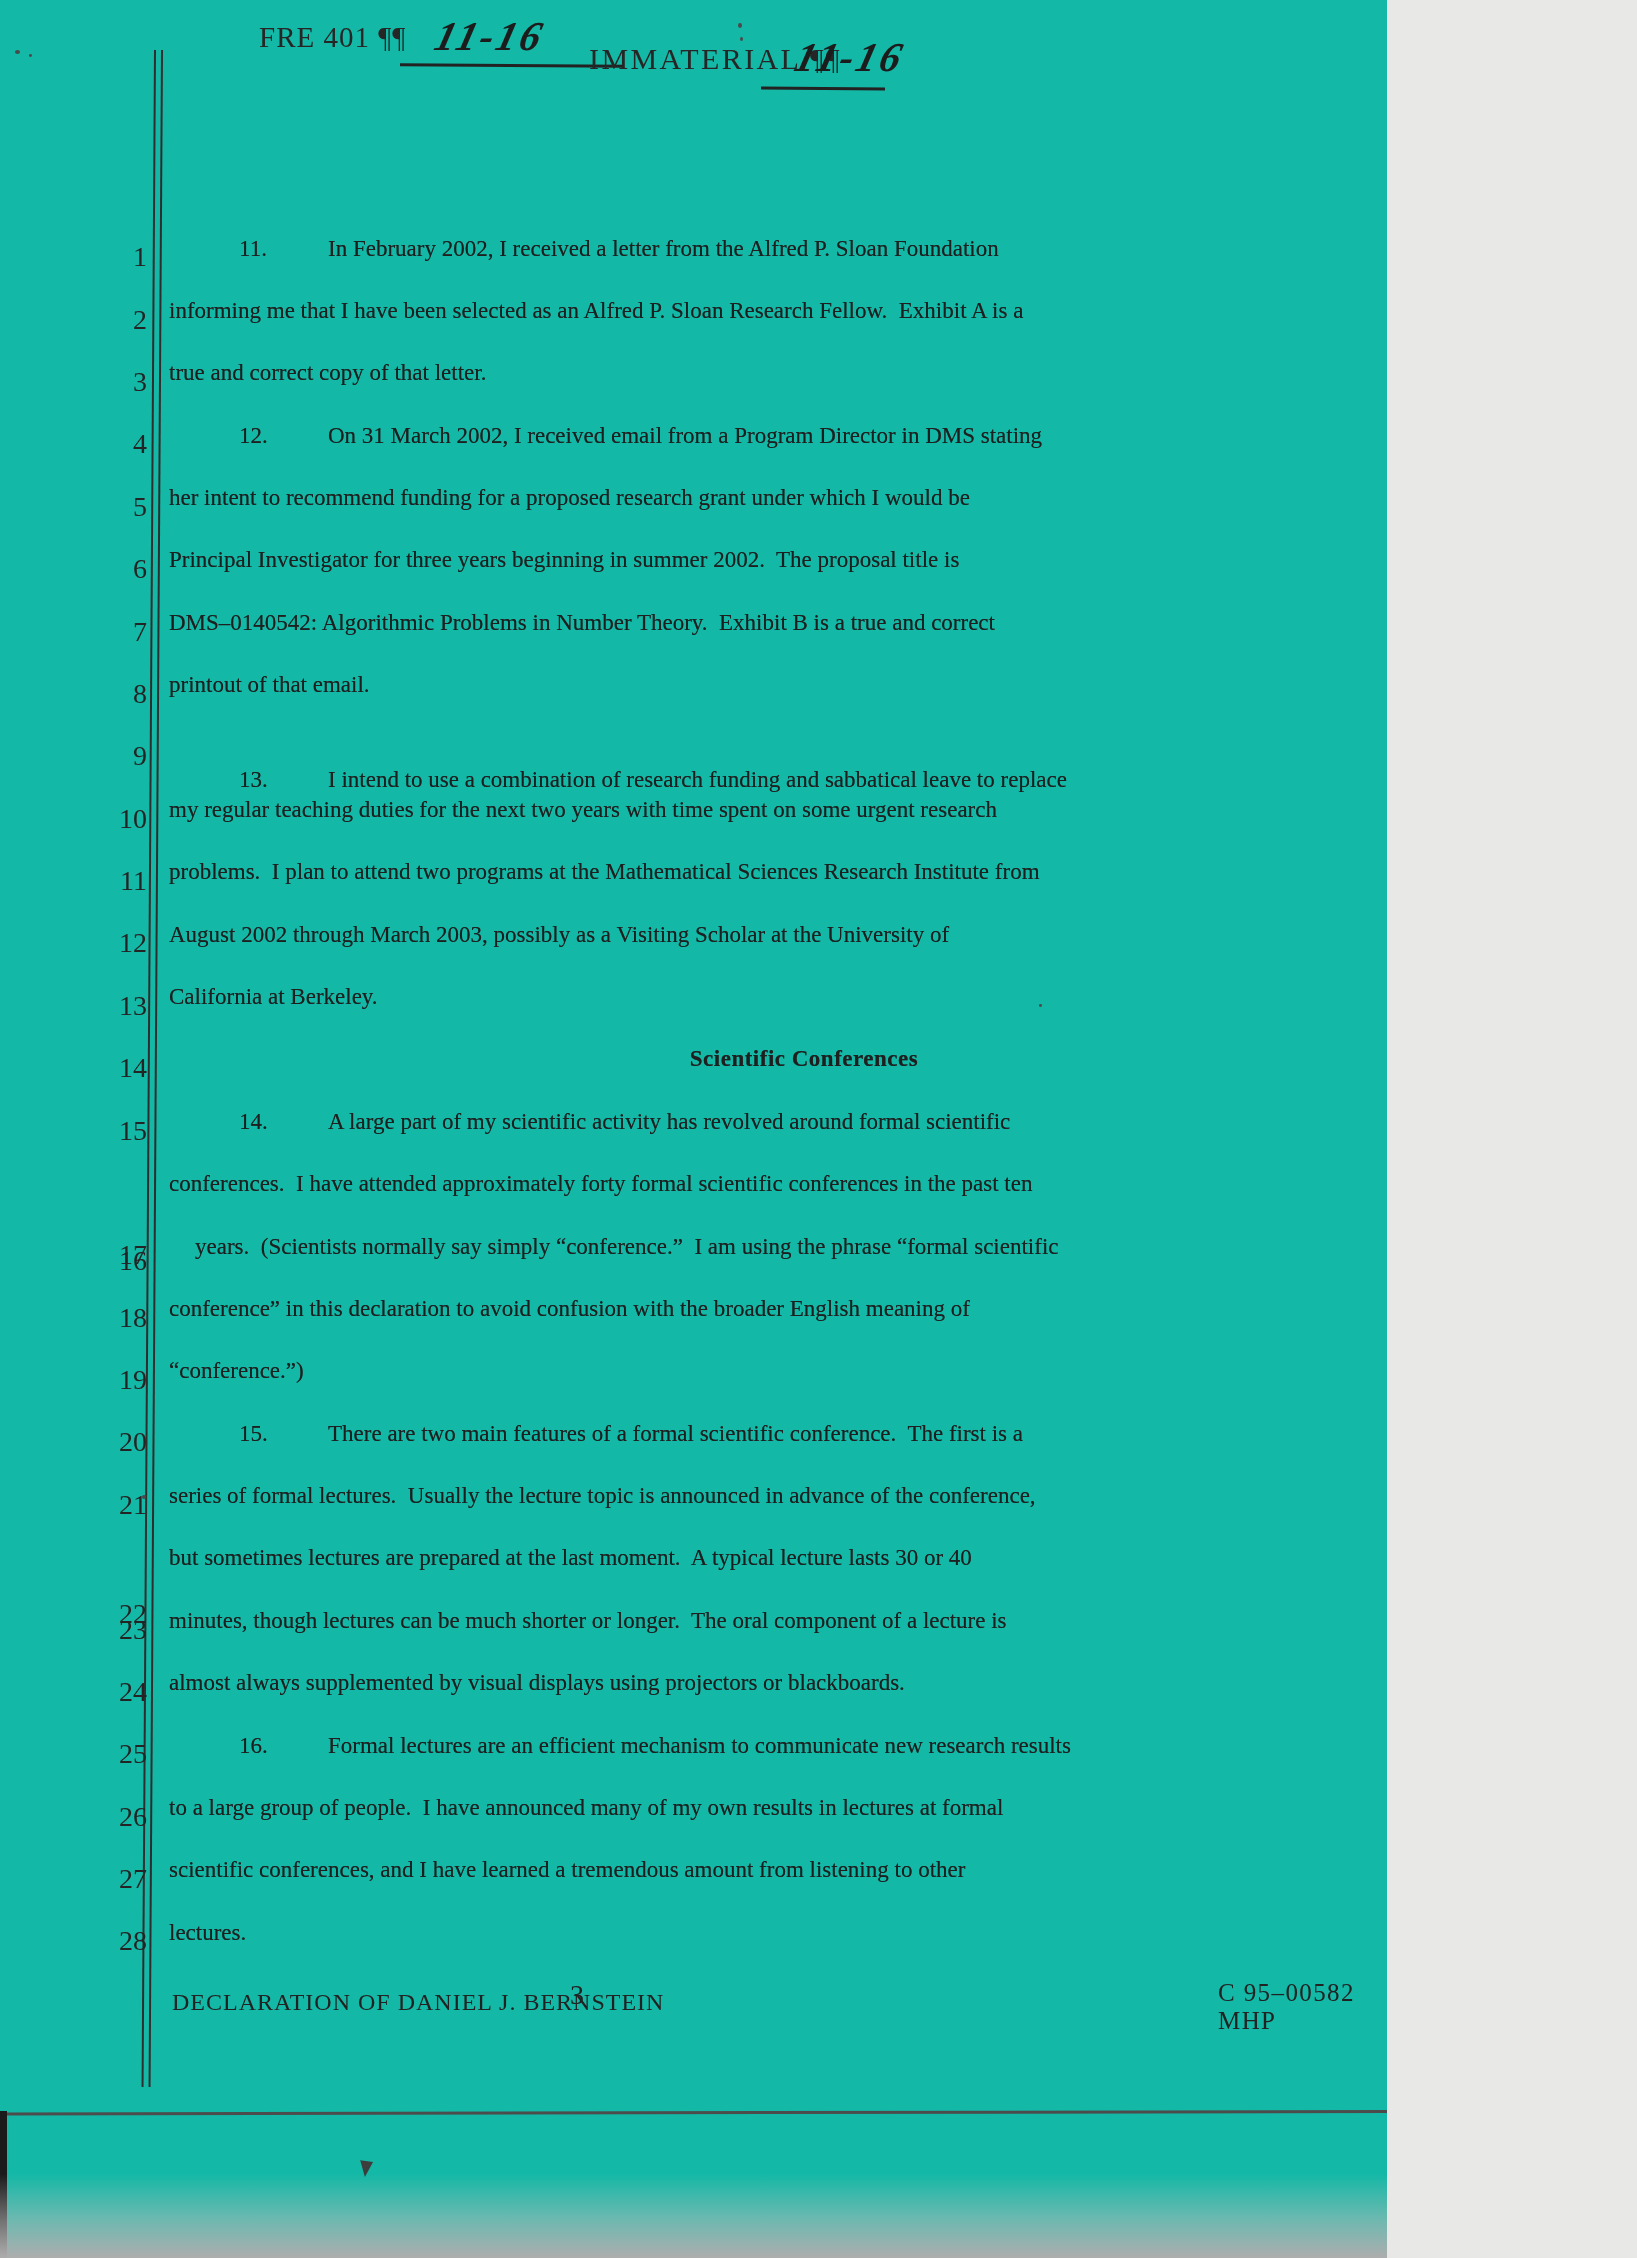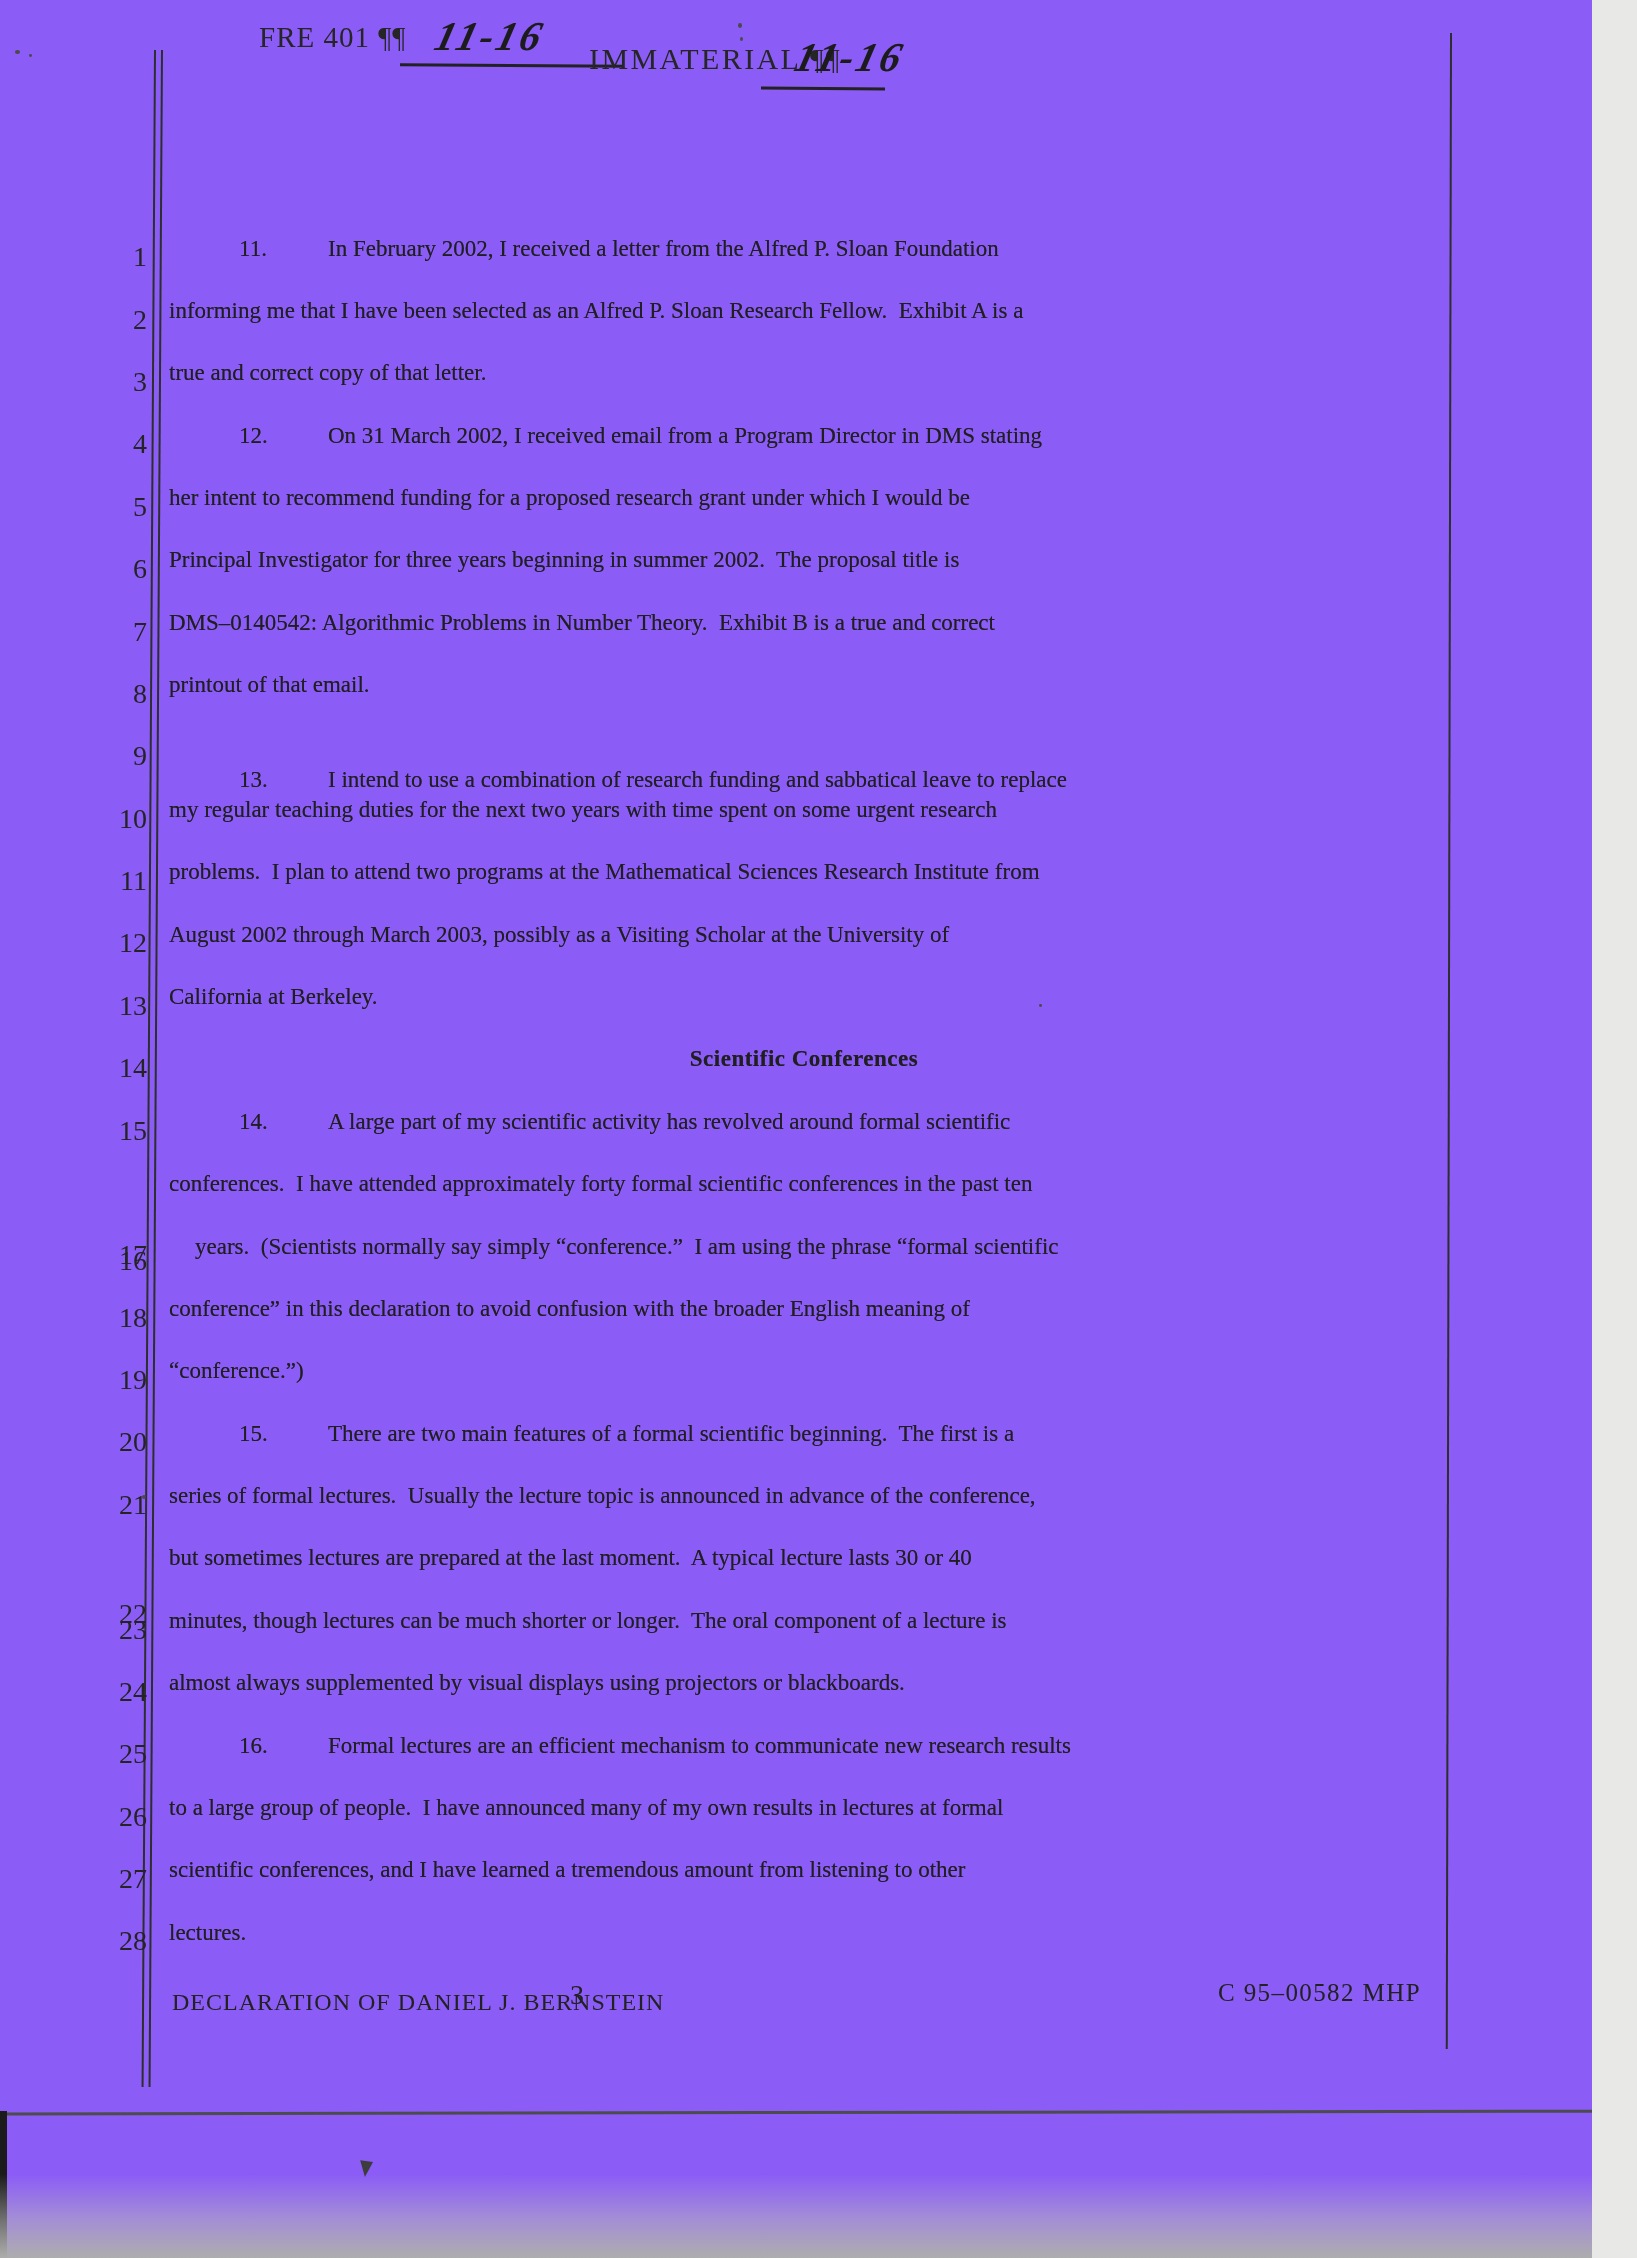--- a/index.html
+++ b/index.html
@@ -1,19 +1,19 @@
 <!DOCTYPE html>
 <html><head>
 <meta charset="utf-8">
 <style>
   html,body { margin:0; padding:0; background:#e8e8e6; }
   .page {
     position:relative;
-    width:1592px; height:2258px;
-    background:#8b5cf6;
+    width:1387px; height:2258px;
+    background:#14b8a6;
     overflow:hidden;
     font-family:"Liberation Serif", serif;
     color:#1f1f1f;
   }
   
   .vrule { position:absolute; background:#2e2e2e; }
   .vrule.left-a  { left:154px; top:50px;  width:1.9px; height:2037px; transform:rotate(0.35deg); transform-origin:top; }
   .vrule.left-b  { left:161px; top:50px;  width:1.9px; height:2037px; transform:rotate(0.35deg); transform-origin:top; }
   .vrule.right-a { left:1450px; top:33px; width:1.9px; height:2016px; transform:rotate(0.12deg); transform-origin:top; }
 
@@ -157,21 +157,21 @@
       <div class="line" style="top: 797px;"><span>my regular teaching duties for the next two years with time spent on some urgent research</span></div>
       <div class="line" style="top: 859px;"><span>problems.  I plan to attend two programs at the Mathematical Sciences Research Institute from</span></div>
       <div class="line" style="top: 922px;"><span>August 2002 through March 2003, possibly as a Visiting Scholar at the University of</span></div>
       <div class="line" style="top: 984px;"><span>California at Berkeley.</span></div>
       <div class="line heading" style="top: 1046px;"><span>Scientific Conferences</span></div>
       <div class="line" style="top: 1109px;"><span class="pnum">14.</span><span>A large part of my scientific activity has revolved around formal scientific</span></div>
       <div class="line" style="top: 1171px;"><span>conferences.  I have attended approximately forty formal scientific conferences in the past ten</span></div>
       <div class="line" style="top: 1234px; margin-left: 26px;"><span>years.  (Scientists normally say simply “conference.”  I am using the phrase “formal scientific</span></div>
       <div class="line" style="top: 1296px;"><span>conference” in this declaration to avoid confusion with the broader English meaning of</span></div>
       <div class="line" style="top: 1358px;"><span>“conference.”)</span></div>
-      <div class="line" style="top: 1421px;"><span class="pnum">15.</span><span>There are two main features of a formal scientific beginning.  The first is a</span></div>
+      <div class="line" style="top: 1421px;"><span class="pnum">15.</span><span>There are two main features of a formal scientific conference.  The first is a</span></div>
       <div class="line" style="top: 1483px;"><span>series of formal lectures.  Usually the lecture topic is announced in advance of the conference,</span></div>
       <div class="line" style="top: 1545px;"><span>but sometimes lectures are prepared at the last moment.  A typical lecture lasts 30 or 40</span></div>
       <div class="line" style="top: 1608px;"><span>minutes, though lectures can be much shorter or longer.  The oral component of a lecture is</span></div>
       <div class="line" style="top: 1670px;"><span>almost always supplemented by visual displays using projectors or blackboards.</span></div>
       <div class="line" style="top: 1733px;"><span class="pnum">16.</span><span>Formal lectures are an efficient mechanism to communicate new research results</span></div>
       <div class="line" style="top: 1795px;"><span>to a large group of people.  I have announced many of my own results in lectures at formal</span></div>
       <div class="line" style="top: 1857px;"><span>scientific conferences, and I have learned a tremendous amount from listening to other</span></div>
       <div class="line" style="top: 1920px;"><span>lectures.</span></div>
     </div>
 

